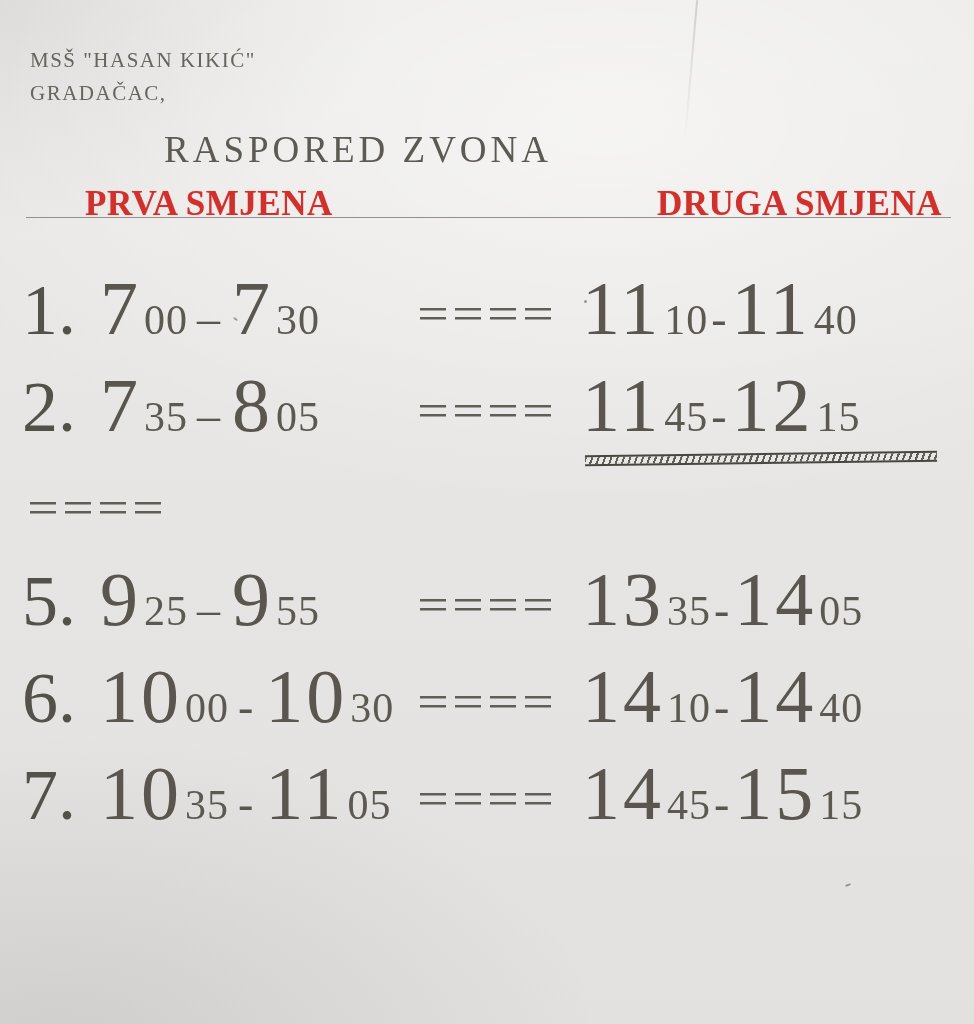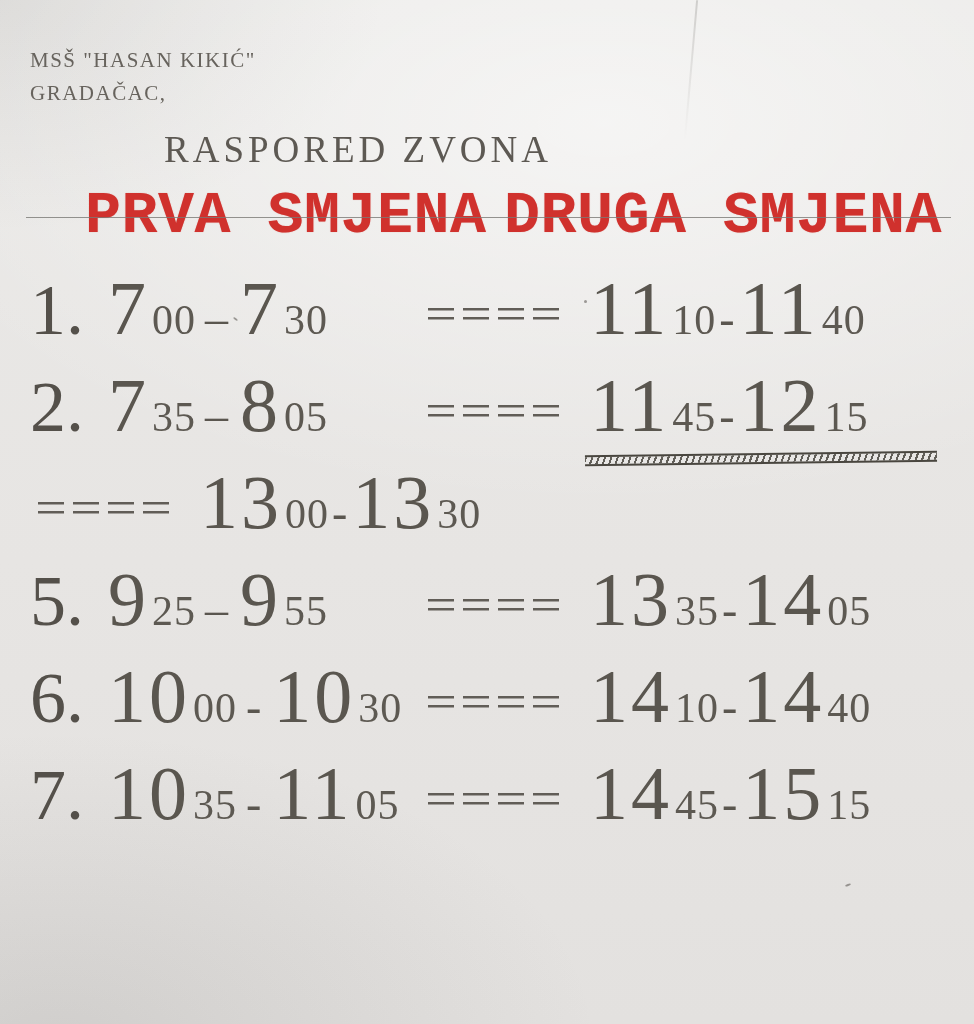--- a/index.html
+++ b/index.html
@@ -20,27 +20,27 @@
   .speck.s2{left:584px;top:300px;width:3px;height:3px;}
   .speck.s3{left:845px;top:884px;width:6px;height:2px;transform:rotate(-20deg);}
 
   .school{position:absolute;top:44px;left:30px;font-size:21px;letter-spacing:1.5px;
     line-height:1.55;color:#67635d;}
   .doc-title{position:absolute;top:128px;left:128px;font-size:37px;letter-spacing:4px;color:#5d5953;margin-left:36px;}
 
   .header-line{position:absolute;top:217px;left:26px;width:925px;height:1px;
     background:#7b7975;opacity:0.8;z-index:3;}
   .shift-row{position:absolute;top:186px;left:0;right:0;display:flex;z-index:2;}
-  .shift{font-family:Liberation Mono, monospace;font-weight:700;font-size:60px;
+  .shift{font-family:Liberation Serif, serif;font-weight:700;font-size:35px;
     letter-spacing:0.5px;line-height:1;color:#d0312d;text-shadow:0 0 1px rgba(208,49,45,0.4);}
   .shift.first{margin-left:85px;}
   .shift.second{margin-left:auto;margin-right:32px;}
 
   .schedule{position:absolute;top:260px;left:0;right:0;}
-  .row{position:relative;height:97px;display:flex;align-items:center;padding-left:30px;box-sizing:border-box;}
+  .row{position:relative;height:97px;display:flex;align-items:center;padding-left:22px;box-sizing:border-box;}
   .cell{white-space:nowrap;}
   .cell.left{width:390px;flex:none;}
   .cell.right{flex:1;}
   .num{display:inline-block;min-width:78px;font-size:72px;color:#54504a;}
   .h{font-size:76px;letter-spacing:3px;color:#5a564f;}
   .m{font-size:42px;letter-spacing:1px;margin-left:3px;color:#5d5952;}
   .dash{font-size:46px;color:#5a564f;}
   .left .dash{margin:0 12px 0 9px;}
   .right .dash{margin:0 5px 0 3px;}
 
@@ -89,21 +89,20 @@
     <div class="row">
       <div class="cell left"><span class="num">2.</span><span class="h">7</span><span class="m">35</span><span class="dash">–</span><span class="h">8</span><span class="m">05</span></div>
       <div class="eq"></div>
       <div class="cell right"><span class="h">11</span><span class="m">45</span><span class="dash">-</span><span class="h">12</span><span class="m">15</span></div>
       <div class="hatch hatch-right"></div>
     </div>
 
 
     <div class="row">
       <div class="eq"></div>
-      <div class="cell right"><span class="h">13</span><span class="m">00</span><span class="dash">-</span><span class="h">13</span><span class="m">30</span></div>
     </div>
 
     <div class="row">
       <div class="cell left"><span class="num">5.</span><span class="h">9</span><span class="m">25</span><span class="dash">–</span><span class="h">9</span><span class="m">55</span></div>
       <div class="eq"></div>
       <div class="cell right"><span class="h">13</span><span class="m">35</span><span class="dash">-</span><span class="h">14</span><span class="m">05</span></div>
     </div>
 
     <div class="row">
       <div class="cell left"><span class="num">6.</span><span class="h">10</span><span class="m">00</span><span class="dash">-</span><span class="h">10</span><span class="m">30</span></div>

